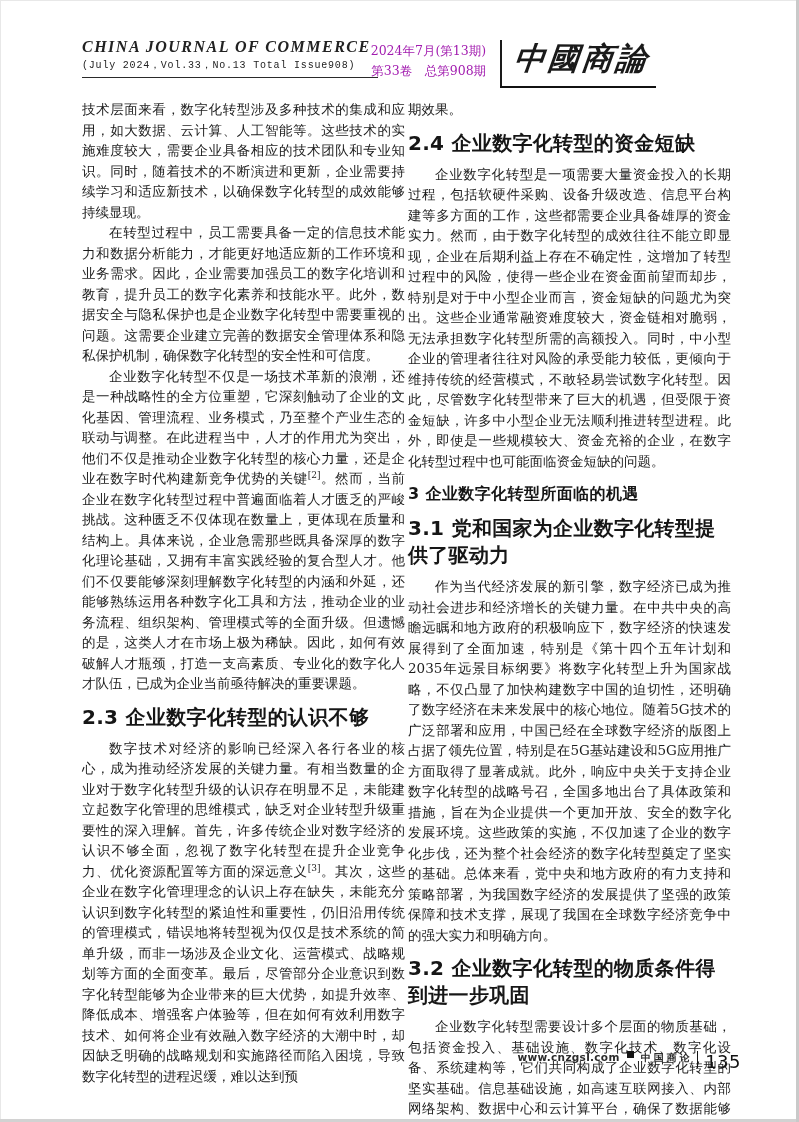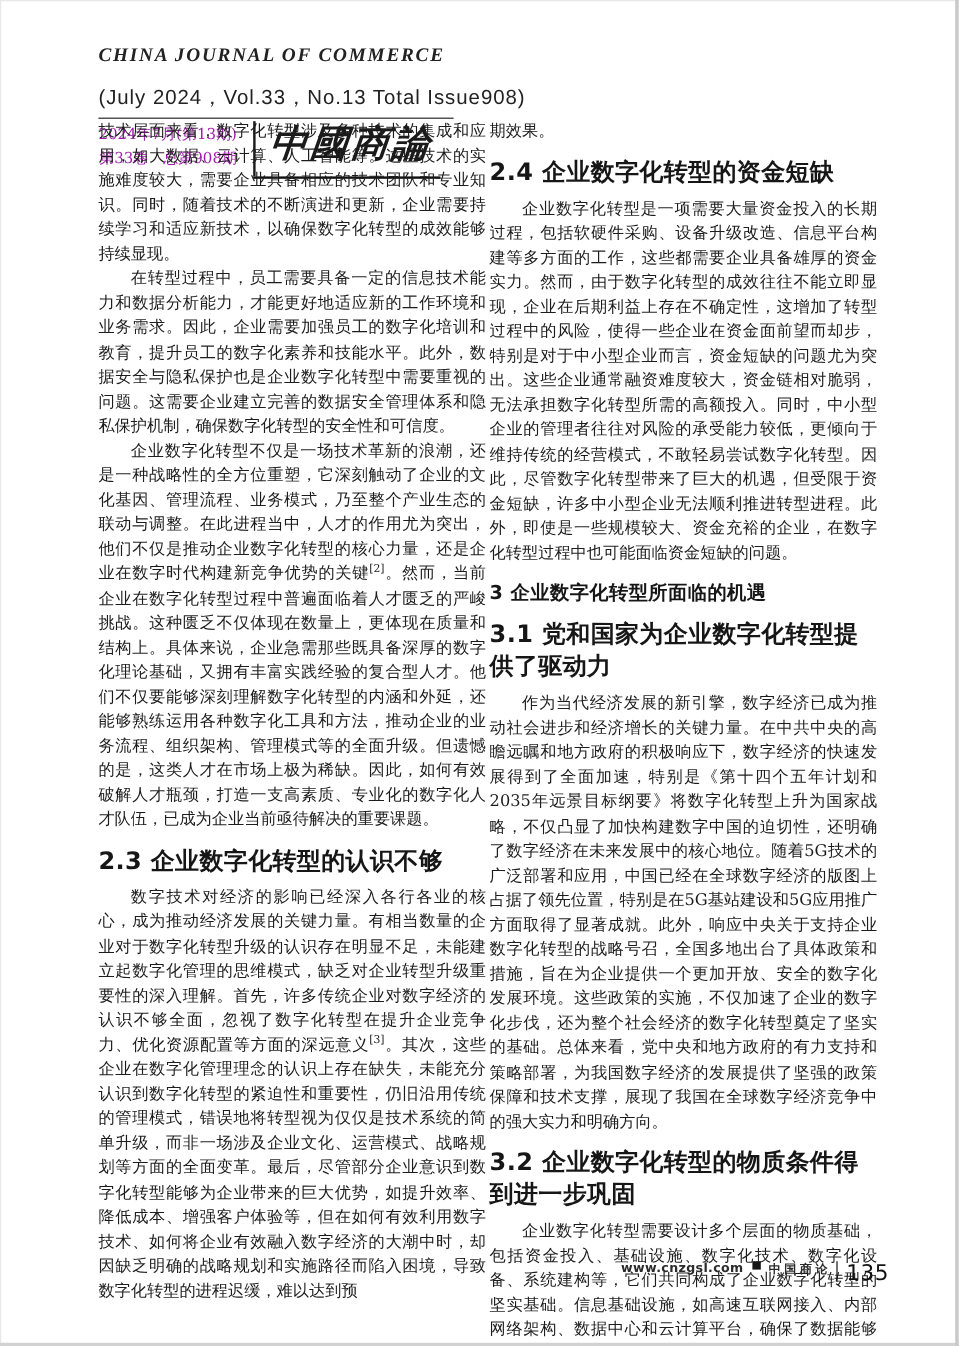--- a/index.html
+++ b/index.html
@@ -10,31 +10,31 @@
     background:#ffffff;
     overflow:hidden;
     font-family:"DejaVu Serif", serif;
     color:#1c1c1c;
     box-shadow: inset -3px 0 0 #c9c9c9, inset 0 -3px 0 #d2d2d2, inset 1px 1px 0 #e8e8e8;
   }
 
   
   .hdr {
     position:absolute; top:38px; left:82px; width:660px;
-    display:flex; align-items:flex-start;flex-direction:column;
+    display:flex; align-items:flex-start;
   }
   .hdr-left { position:relative; padding-bottom:6px; }
   .jn-en {
     font-family:"Liberation Serif","DejaVu Serif",serif;
     font-style:italic; font-weight:bold;
     font-size:16px; letter-spacing:1.5px; color:#222;
   }
   .issue-en {
-    font-family:Liberation Sans, sans-serif;
-    font-size:17px; letter-spacing:0.8px; color:#222; margin-top:14px;
+    font-family:Liberation Mono, monospace;
+    font-size:10px; letter-spacing:0.8px; color:#222; margin-top:2px;
   }
   .hdr-rule {
     position:absolute; left:0; bottom:0; width:296px; height:1.5px; background:#2a2a2a;
   }
   .hdr-right { display:flex; align-items:stretch; }
   .issue-cn {
     text-align:right; font-size:12.5px; line-height:1.6; color:#a21caf;
     padding-top:3px;
   }
   .vbar { width:2px; background:#1a1a1a; margin:0 10px 0 14px; height:46px; align-self:center; }

